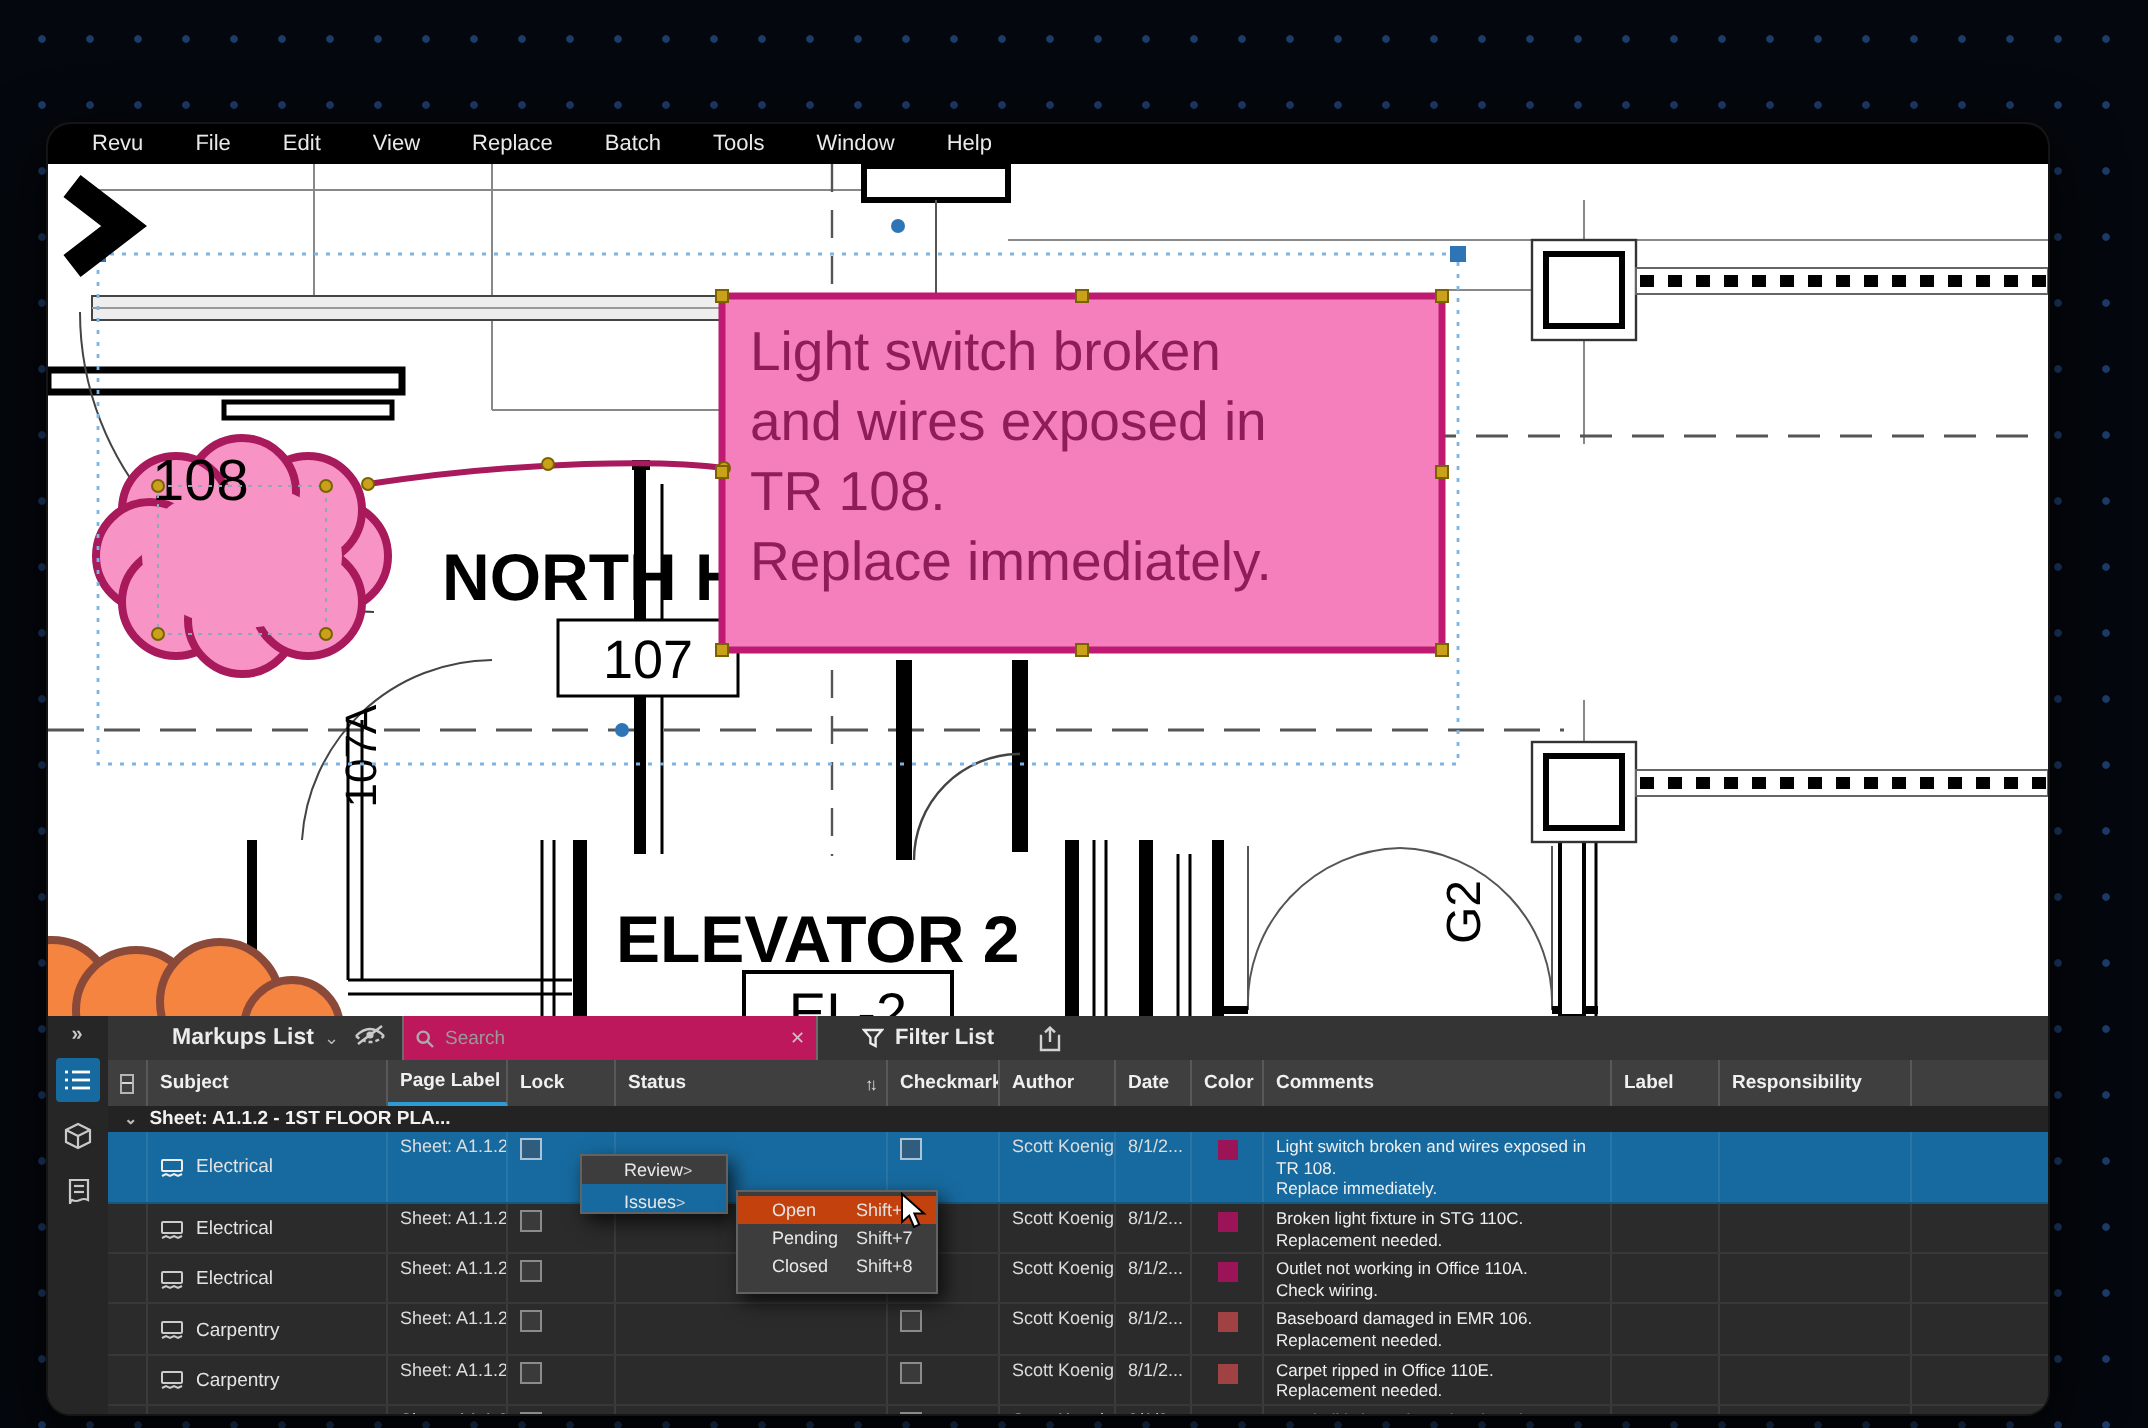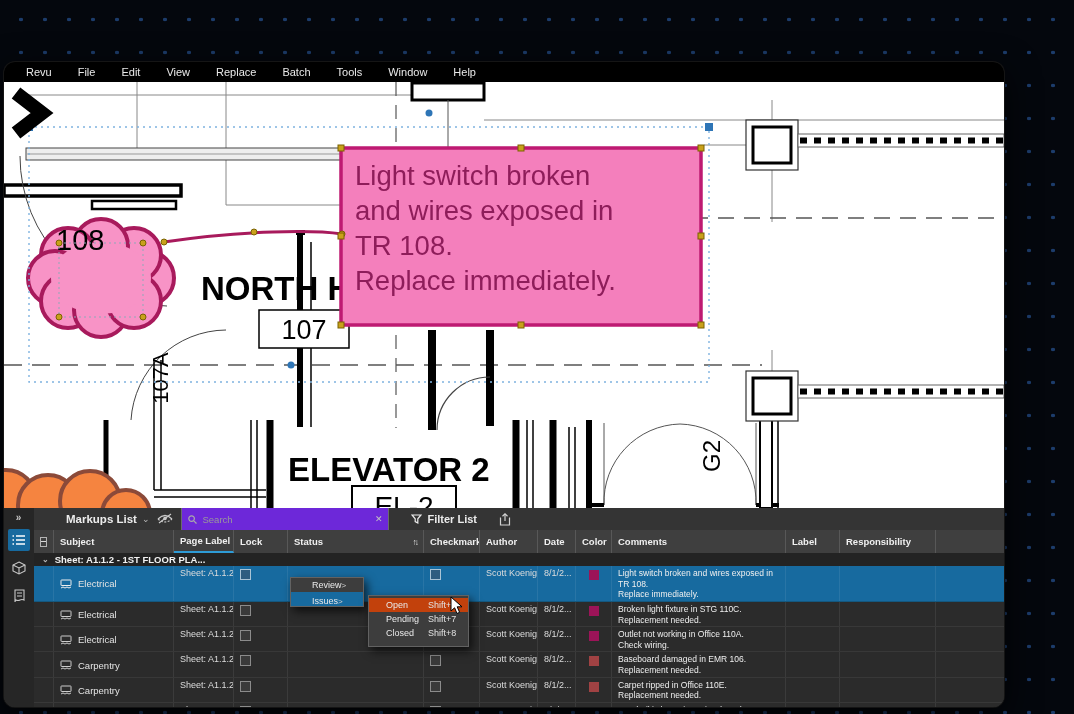--- a/index.html
+++ b/index.html
@@ -6,21 +6,21 @@
   html,body { width:1074px; height:714px; overflow:hidden; }
   body {
     font-family:"Liberation Sans", sans-serif;
     background-color:#04070d;
     background-image: radial-gradient(circle, #1c3c6b 1.7px, transparent 2.1px);
     background-size: 24px 33px;
     background-position: 9px 3px;
     position:relative;
   }
   .window {
-    position:absolute; left:4px; top:62px; width:1000px; height:645px;
+    position:absolute; left:24px; top:62px; width:1000px; height:645px;
     border-radius:11px; overflow:hidden; background:#2b2b2b;
     box-shadow:0 0 0 1px #151515, 0 10px 34px rgba(0,0,0,.85);
   }
   
   .menubar { height:20px; background:#000; display:flex; align-items:center;
     padding-left:14px; gap:0; }
   .menubar .mitem { color:#e9e9e9; font-size:11px; padding:0 13px; cursor:default; }
   .menubar .mitem:first-child { padding-left:8px; }
   
   .canvas { position:relative; height:426px; background:#fff; overflow:hidden; }
@@ -31,21 +31,21 @@
   .panel-side { width:30px; background:#262626; display:flex; flex-direction:column;
     align-items:center; padding-top:4px; gap:6px; flex:none; }
   .collapse-glyph { color:#c8c8c8; font-size:10px; font-weight:bold; letter-spacing:1px; }
   .side-icon { width:22px; height:22px; display:flex; align-items:center; justify-content:center; border-radius:2px; }
   .side-icon.active { background:#176A9F; }
   .panel-main { flex:1; display:flex; flex-direction:column; min-width:0; }
   .toolbar { height:22px; background:#343434; display:flex; align-items:center; gap:8px;
     padding:0 10px 0 12px; color:#ececec; }
   .toolbar .title { font-size:11.5px; font-weight:bold; white-space:nowrap;padding-left:20px; }
   .toolbar .chev { font-size:9px; color:#bbb; margin-left:-3px; }
-  .searchbox { display:flex; align-items:center; gap:5px; background:#6d28d9;
+  .searchbox { display:flex; align-items:center; gap:5px; background:#be185d;
     border:1px solid #6b6b6b; border-radius:2px; height:20px; width:208px; padding:15px 6px; }
   .searchbox input { flex:1; background:transparent; border:none; outline:none;
     color:#ddd; font-size:9.5px; font-family:"Liberation Sans",sans-serif; min-width:0; }
   .searchbox input::placeholder { color:#9a9a9a; }
   .clear-x { color:#c2c2c2; font-size:9px; cursor:pointer; }
   .filterbtn { display:flex; align-items:center; gap:5px; font-size:11px; font-weight:bold;
     color:#ececec; margin-left:14px; white-space:nowrap; }
   .sharebtn { margin-left:14px; display:flex; align-items:center; }
   
   .cols { display:grid;

